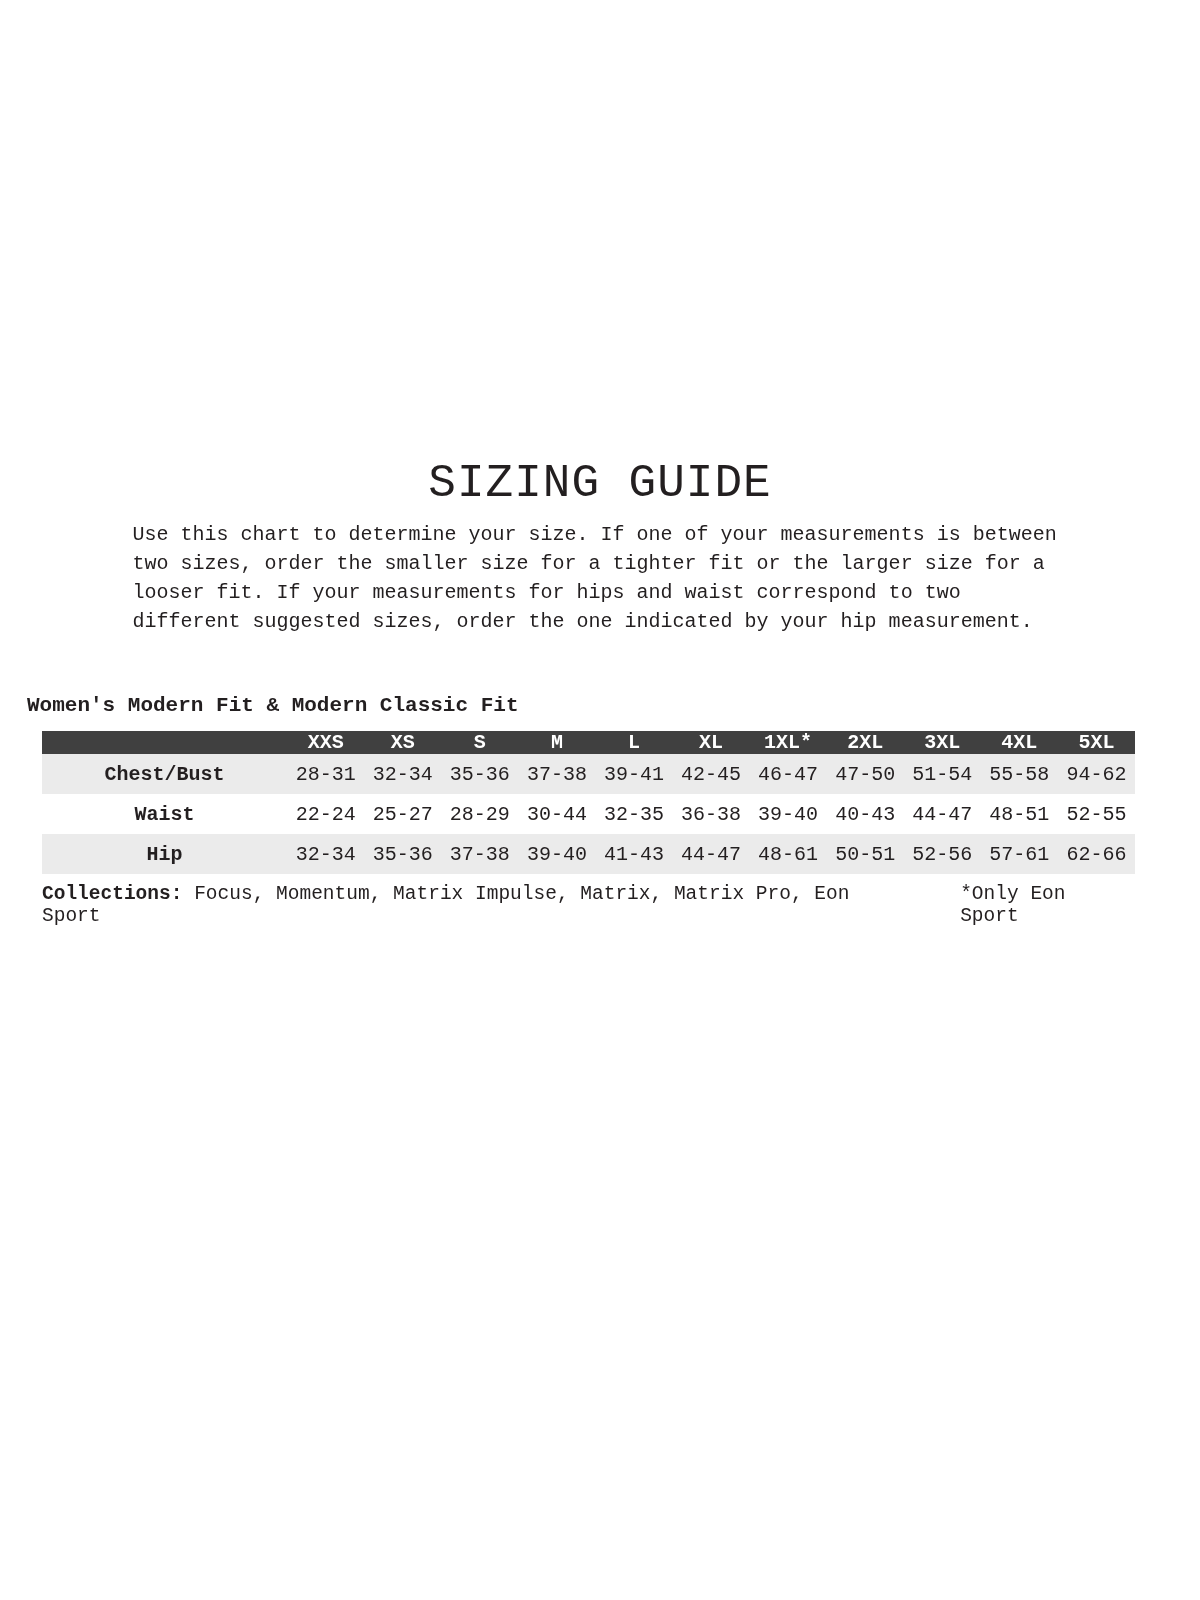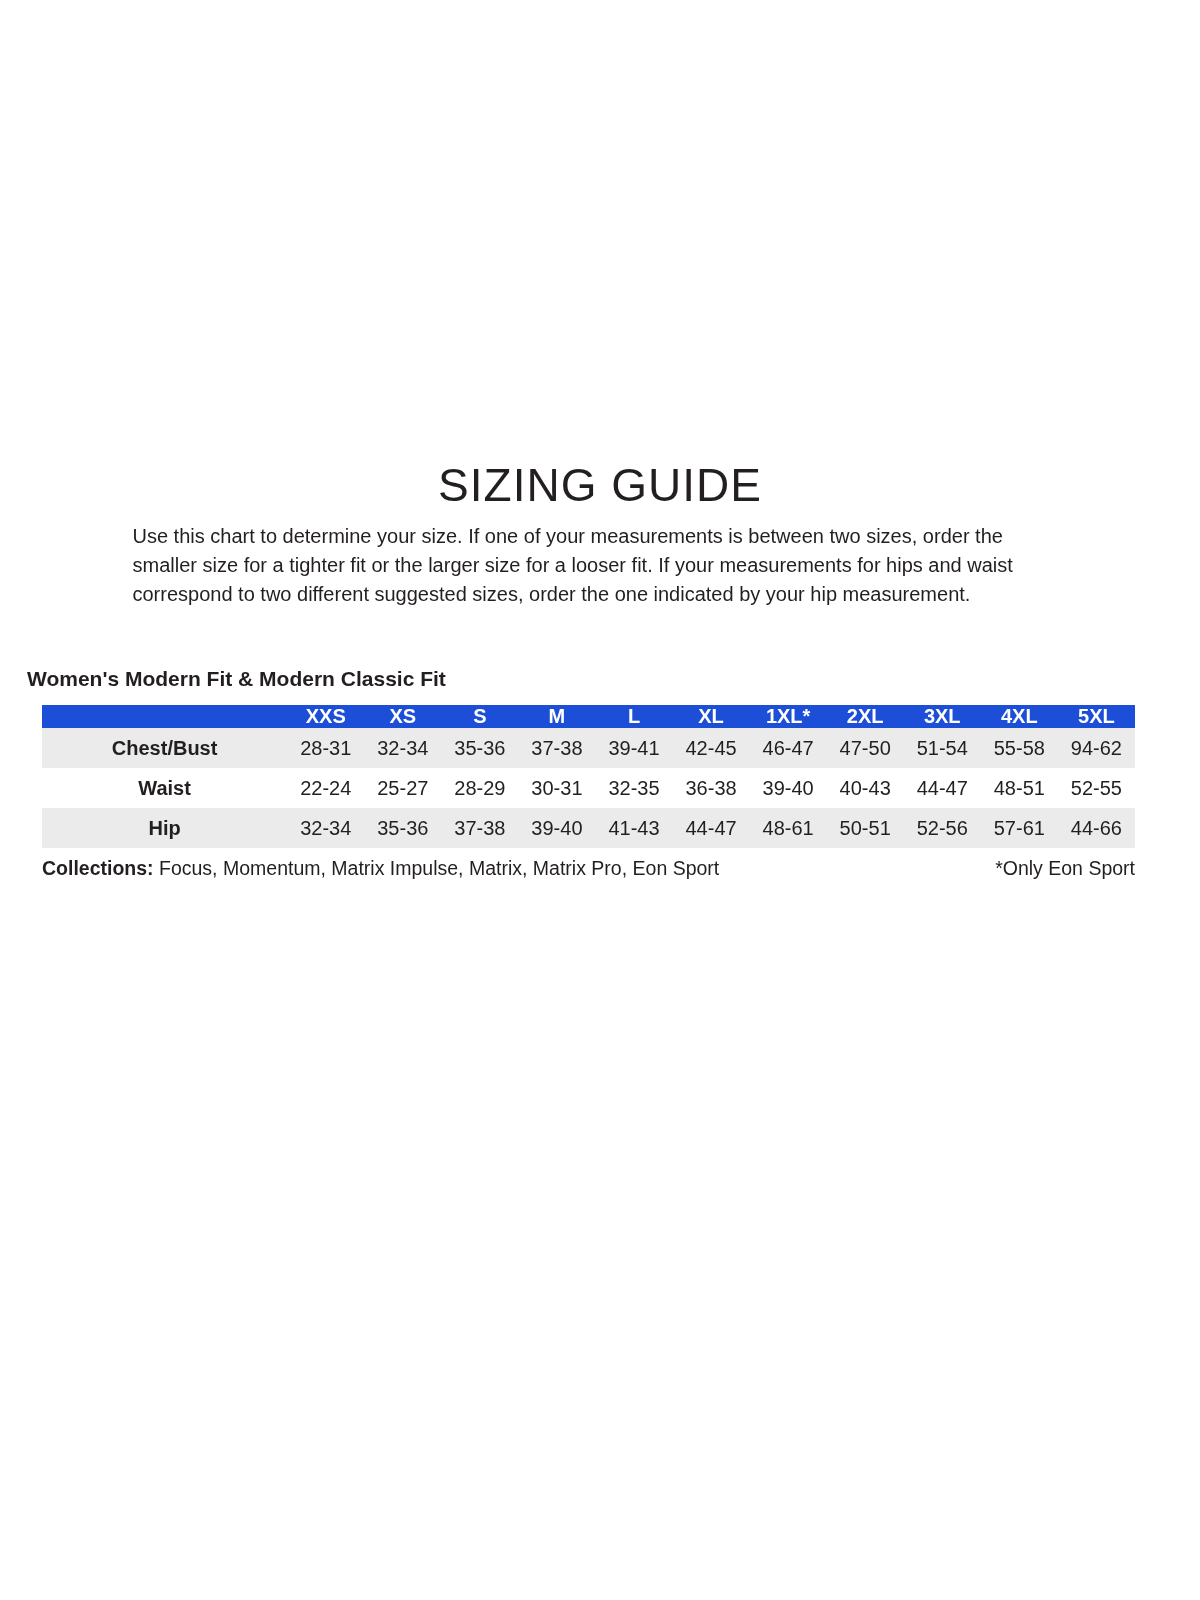--- a/index.html
+++ b/index.html
@@ -5,21 +5,21 @@
   html, body {
     margin: 0;
     padding: 0;
     background: #ffffff;
   }
   .page {
     position: relative;
     width: 1200px;
     height: 1600px;
     background: #ffffff;
-    font-family: Liberation Sans, sans-serif;
+    font-family: Liberation Mono, monospace;
     color: #231f20;
     overflow: hidden;
   }
   .title {
     padding-top: 458px;
     text-align: center;
     font-size: 46px;
     font-weight: 400;
     letter-spacing: 1px;
     color: #231f20;
@@ -42,21 +42,21 @@
   table.size-table {
     border-collapse: collapse;
     table-layout: fixed;
     margin-left: 42px;
     width: 1093px;
     font-size: 20px;
   }
   table.size-table col.label-col { width: 245px; }
   table.size-table col.size-col  { width: 77px; }
   table.size-table thead th {
-    background: #1d4ed8;
+    background: #404040;
     color: #ffffff;
     font-weight: 700;
     height: 22px;
     text-align: center;
     vertical-align: middle;
     padding: 0;
   }
   table.size-table tbody th {
     font-weight: 700;
     text-align: center;
@@ -142,42 +142,42 @@
         <td>47-50</td>
         <td>51-54</td>
         <td>55-58</td>
         <td>94-62</td>
       </tr>
       <tr>
         <th>Waist</th>
         <td>22-24</td>
         <td>25-27</td>
         <td>28-29</td>
-        <td>30-31</td>
+        <td>30-44</td>
         <td>32-35</td>
         <td>36-38</td>
         <td>39-40</td>
         <td>40-43</td>
         <td>44-47</td>
         <td>48-51</td>
         <td>52-55</td>
       </tr>
       <tr class="stripe">
         <th>Hip</th>
         <td>32-34</td>
         <td>35-36</td>
         <td>37-38</td>
         <td>39-40</td>
         <td>41-43</td>
         <td>44-47</td>
         <td>48-61</td>
         <td>50-51</td>
         <td>52-56</td>
         <td>57-61</td>
-        <td>44-66</td>
+        <td>62-66</td>
       </tr>
     </tbody>
   </table>
 
   <div class="collections-row">
     <div class="collections-left">
       <span class="label">Collections:</span><span> Focus, Momentum, Matrix Impulse, Matrix, Matrix Pro, Eon Sport</span>
     </div>
     <div class="footnote">*Only Eon Sport</div>
   </div>

